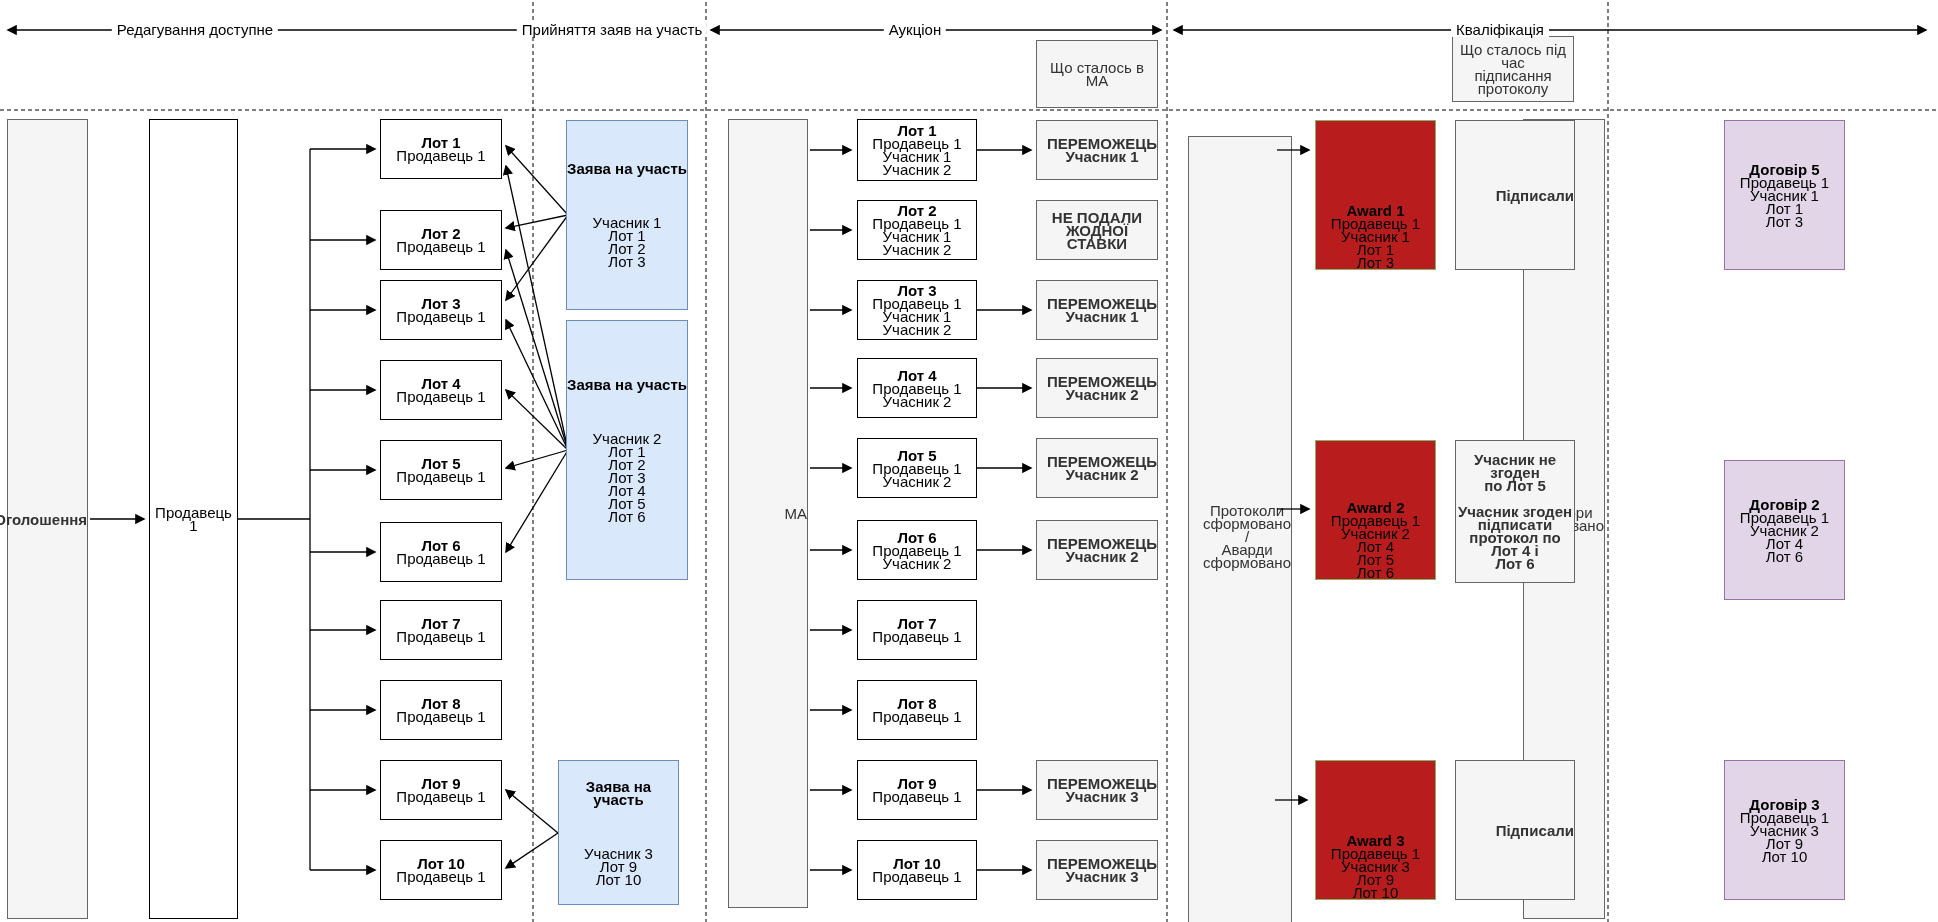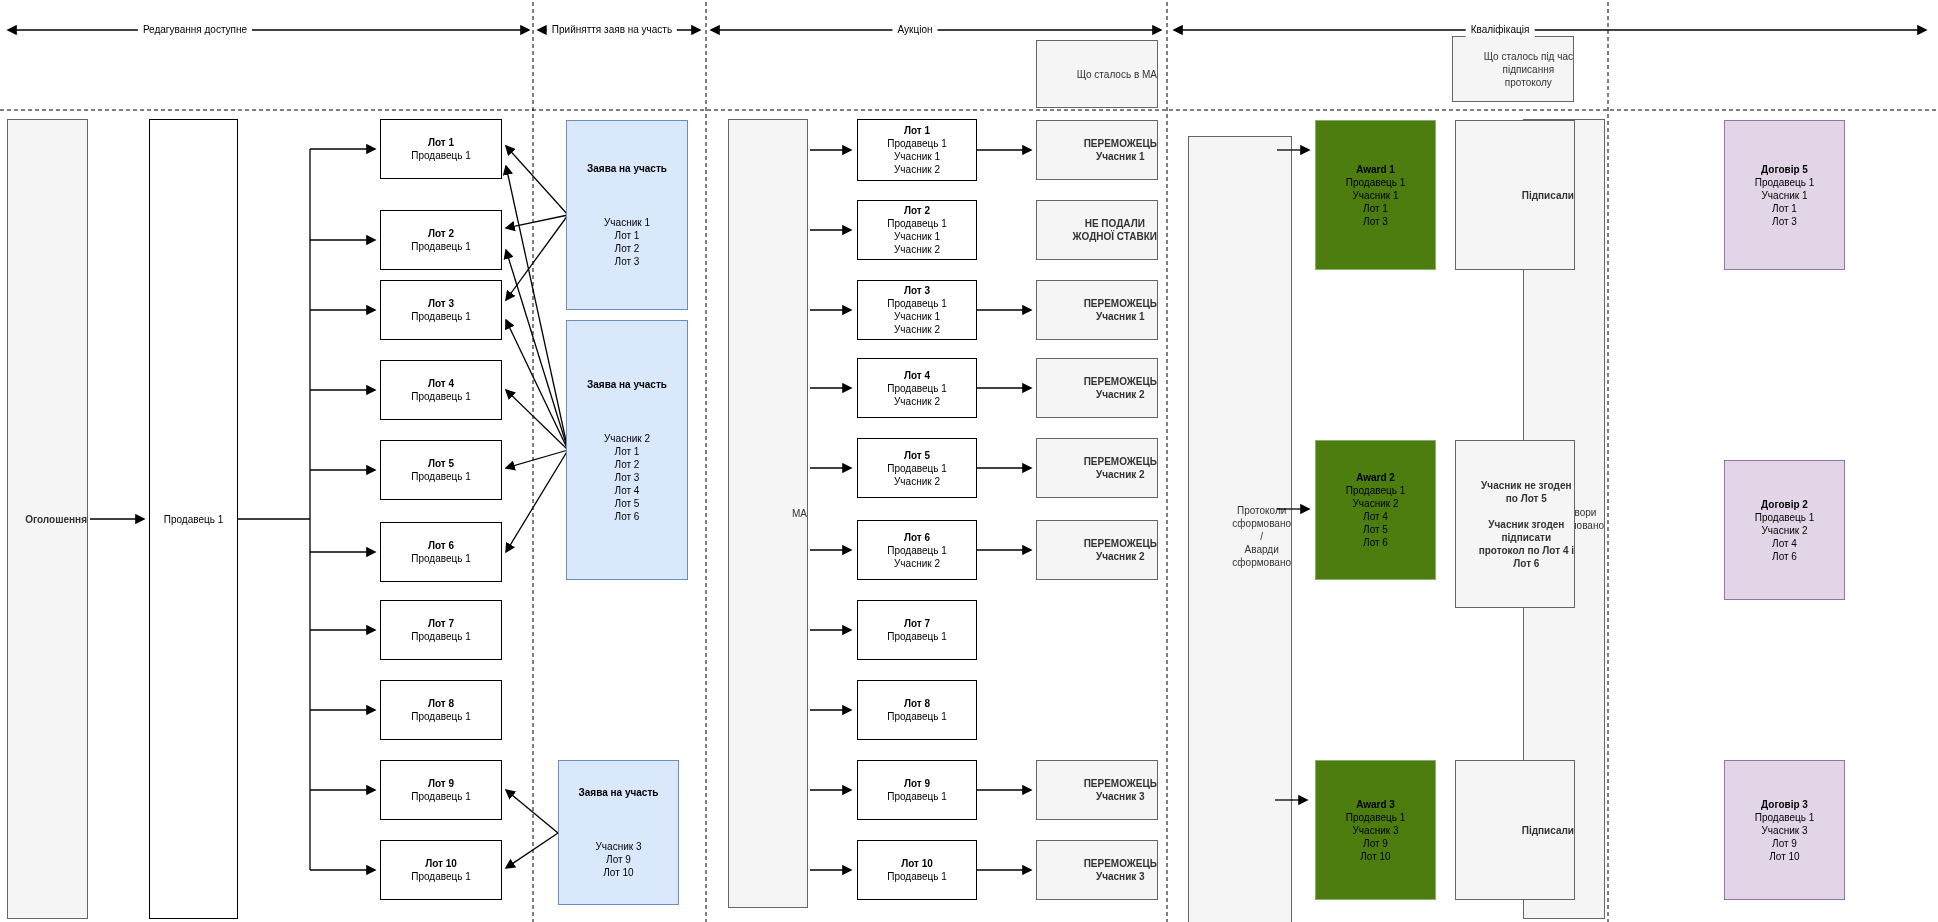--- a/index.html
+++ b/index.html
@@ -1,25 +1,25 @@
 <!DOCTYPE html>
 <html><head>
 <meta charset="utf-8">
 <style>
   html,body{margin:0;padding:0;background:#fff;}
   #canvas{position:relative;width:1938px;height:922px;background:#fff;
-          font-family:"Liberation Sans","DejaVu Sans",sans-serif;font-size:10px;color:#000;overflow:hidden;}
+          font-family:"Liberation Sans","DejaVu Sans",sans-serif;font-size:15px;color:#000;overflow:hidden;}
   #arrows{position:absolute;left:0;top:0;z-index:1;}
   .box{position:absolute;box-sizing:border-box;border:1px solid #000;background:#fff;
        display:flex;flex-direction:column;justify-content:center;align-items:center;
        text-align:center;line-height:13px;z-index:2;}
   .lane{z-index:0;}
   .gray{background:#f5f5f5;border-color:#666;color:#333;align-items:flex-end;}
   .blue{background:#dae8fc;border-color:#6c8ebf;gap:41px;}
-  .green{background:#4d7c0f;border-color:#82b366;}
+  .green{background:#b91c1c;border-color:#82b366;justify-content:flex-end;}
   .purple{background:#e1d5e7;border-color:#9673a6;}
   .title{font-weight:bold;white-space:pre-line;}
   .body{white-space:pre-line;}
   .bold{font-weight:bold;}
   .plabel{position:absolute;top:23px;transform:translateX(-50%);background:#fff;
           padding:0 5px;line-height:14px;white-space:nowrap;z-index:3;}
 </style>
 </head>
 <body>
 
@@ -300,21 +300,21 @@
     <div class="title">Award 3</div>
     <div class="body">Продавець 1
 Учасник 3
 Лот 9
 Лот 10</div>
   </div>
 
   <div class="box gray" style="left:1455px;top:120px;width:120px;height:150px">
     <div class="body bold">Підписали</div>
   </div>
-  <div class="box gray" style="left:1455px;top:440px;width:120px;height:168px">
+  <div class="box gray" style="left:1455px;top:440px;width:120px;height:143px">
     <div class="body bold">Учасник не згоден
 по Лот 5
 
 Учасник згоден
 підписати
 протокол по Лот 4 і
 Лот 6</div>
   </div>
   <div class="box gray" style="left:1455px;top:760px;width:120px;height:140px">
     <div class="body bold">Підписали</div>

